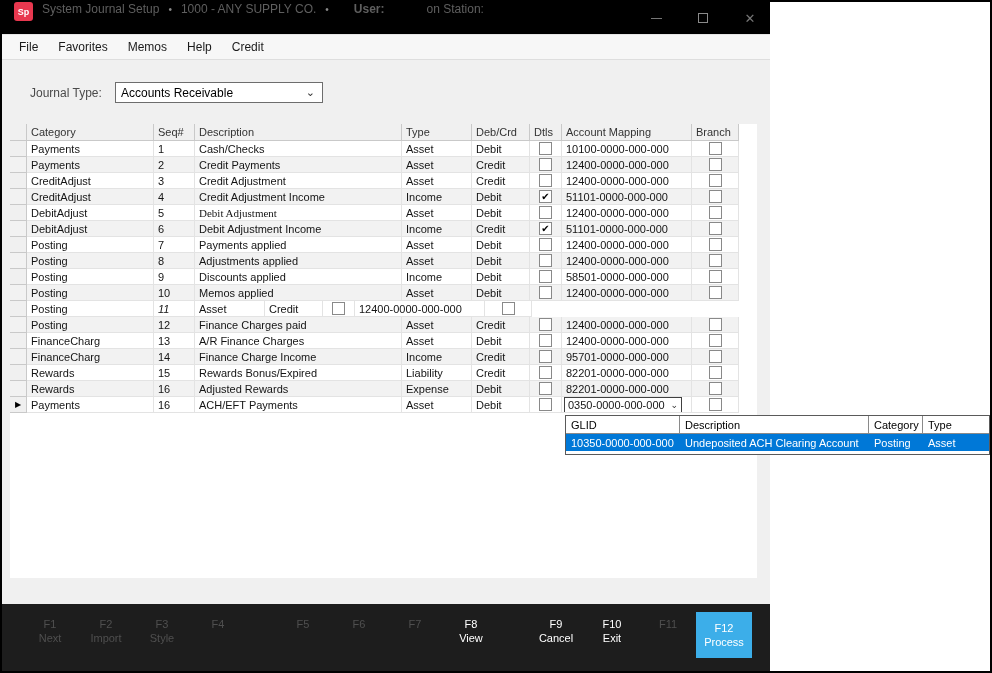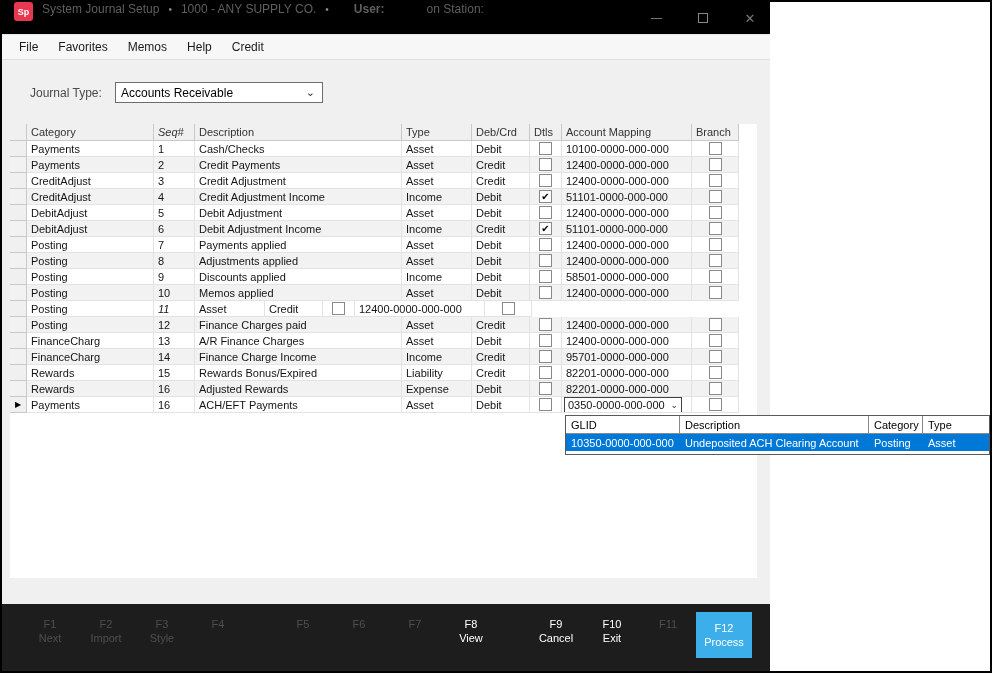--- a/index.html
+++ b/index.html
@@ -116,21 +116,21 @@
       <div class="jt-combo">
         <span>Accounts Receivable</span>
         <span class="chev">⌄</span>
       </div>
 
       <div class="grid-panel">
         <div class="grid" id="grid">
             <div class="g-row header">
               <div class="g-cell sel" style="width: 17px;"></div>
               <div class="g-cell" style="width: 127px;">Category</div>
-              <div class="g-cell" style="width: 41px; font-style: italic;">Seq#</div>
+              <div class="g-cell" style="width: 41px;">Seq#</div>
               <div class="g-cell" style="width: 207px;">Description</div>
               <div class="g-cell" style="width: 70px;">Type</div>
               <div class="g-cell" style="width: 58px;">Deb/Crd</div>
               <div class="g-cell" style="width: 32px;">Dtls</div>
               <div class="g-cell" style="width: 130px;">Account Mapping</div>
               <div class="g-cell" style="width: 47px;">Branch</div>
             </div>
             <div class="g-row odd">
               <div class="g-cell sel" style="width: 17px;"></div>
               <div class="g-cell" style="width: 127px;">Payments</div>
@@ -188,21 +188,21 @@
               </div>
               <div class="g-cell" style="width: 130px;">51101-0000-000-000</div>
               <div class="g-cell ck" style="width: 47px;">
                 <div class="checkbox"></div>
               </div>
             </div>
             <div class="g-row odd">
               <div class="g-cell sel" style="width: 17px;"></div>
               <div class="g-cell" style="width: 127px;">DebitAdjust</div>
               <div class="g-cell" style="width: 41px;">5</div>
-              <div class="g-cell" style="width: 207px;">Debit Adjustment</div>
+              <div class="g-cell" style="width: 207px; font-family: Liberation Serif, serif;">Debit Adjustment</div>
               <div class="g-cell" style="width: 70px;">Asset</div>
               <div class="g-cell" style="width: 58px;">Debit</div>
               <div class="g-cell ck" style="width: 32px;">
                 <div class="checkbox"></div>
               </div>
               <div class="g-cell" style="width: 130px;">12400-0000-000-000</div>
               <div class="g-cell ck" style="width: 47px;">
                 <div class="checkbox"></div>
               </div>
             </div>

